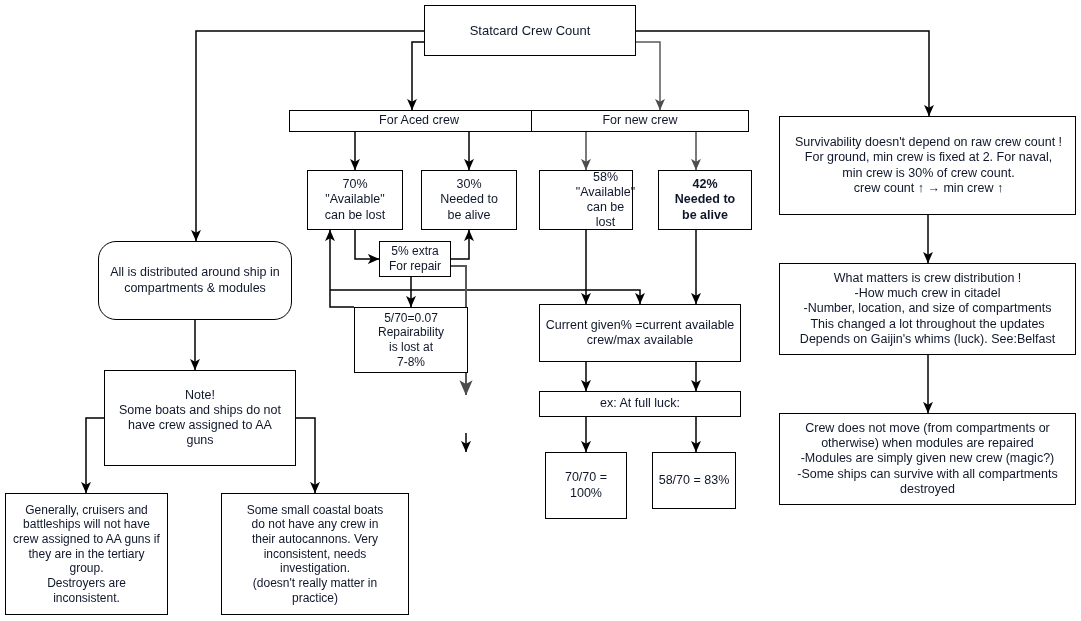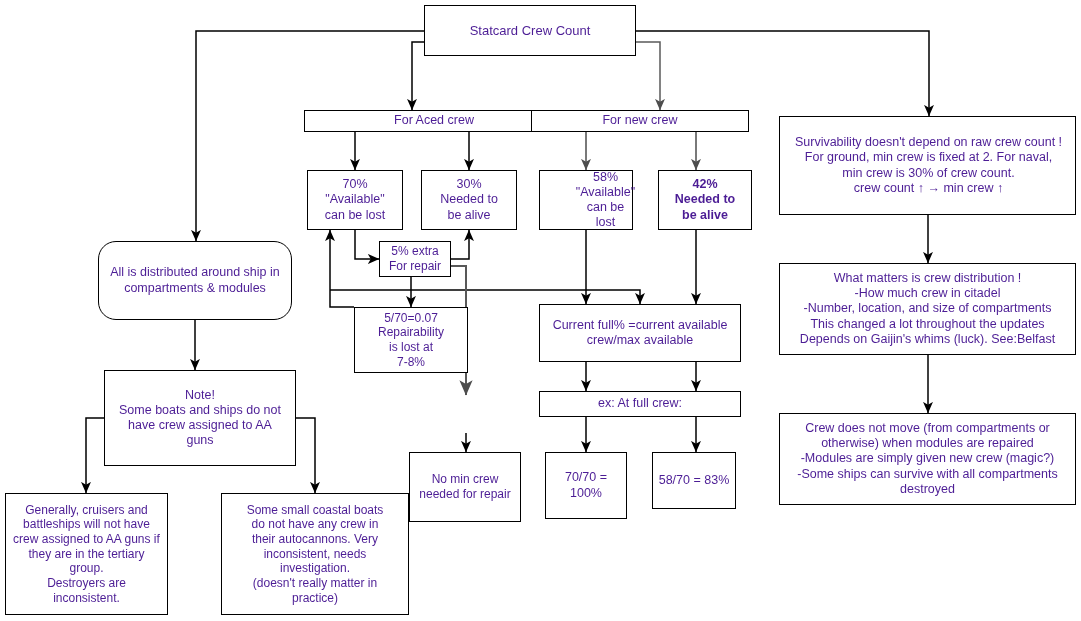--- a/index.html
+++ b/index.html
@@ -22,21 +22,21 @@
     top: 0;
     width: 1081px;
     height: 621px;
     pointer-events: none;
   }
   .node {
     position: absolute;
     box-sizing: border-box;
     border: 1.6px solid #000000;
     background: #ffffff;
-    color: #4c1d95;
+    color: #0f172a;
     display: flex;
     align-items: center;
     justify-content: center;
     text-align: center;
     line-height: 1.22;
     font-size: 12.5px;
     padding: 3px 5px;
     white-space: pre-line;
   }
   .node.tiny { font-size: 12px; }
@@ -104,21 +104,21 @@
       <path d="M928,355 L928,413" marker-end="url(#ah)"></path>
     </g>
 
     <g stroke="#585858" stroke-width="2" fill="none">
       <path d="M447,266 L466,266 L466,395" marker-end="url(#ahg)"></path>
     </g>
   </svg>
 
   <div class="node title" style="left:424px;top:5px;width:212px;height:51px;">Statcard Crew Count</div>
 
-  <div class="node" style="left:304px;top:110px;width:260px;height:22px;text-align:right;">For Aced crew</div>
+  <div class="node" style="left:289px;top:110px;width:260px;height:22px;text-align:right;">For Aced crew</div>
 
   <div class="node" style="left:531px;top:110px;width:218px;height:22px;">For new crew</div>
 
   <div class="node" style="left:307px;top:170px;width:96px;height:60px;">70%
 "Available"
 can be lost</div>
 
   <div class="node" style="left:421px;top:170px;width:96px;height:60px;">30%
 Needed to
 be alive</div>
@@ -132,32 +132,30 @@
 be alive</div>
 
   <div class="node tiny" style="left:379px;top:241px;width:72px;height:36px;">5% extra
 For repair</div>
 
   <div class="node tiny" style="left:354px;top:307px;width:114px;height:66px;">5/70=0.07
 Repairability
 is lost at
 7-8%</div>
 
-  <div class="node" style="left:539px;top:304px;width:202px;height:58px;">Current full% =current available
+  <div class="node" style="left:539px;top:304px;width:202px;height:58px;">Current given% =current available
 crew/max available</div>
 
-  <div class="node" style="left:539px;top:391px;width:202px;height:26px;">ex: At full crew:</div>
+  <div class="node" style="left:539px;top:391px;width:202px;height:26px;">ex: At full luck:</div>
 
   <div class="node" style="left:545px;top:452px;width:82px;height:67px;">70/70 = 100%</div>
 
   <div class="node" style="left:652px;top:452px;width:84px;height:57px;">58/70 = 83%</div>
 
 
-  <div class="node tiny" style="left:409px;top:452px;width:112px;height:70px;">No min crew
-needed for repair</div>
 
   <div class="node" style="left:98px;top:241px;width:194px;height:79px;border-radius:18px;">All is distributed around ship in
 compartments &amp; modules</div>
 
   <div class="node" style="left:104px;top:370px;width:192px;height:96px;">Note!
 Some boats and ships do not
 have crew assigned to AA
 guns</div>
 
   <div class="node tiny" style="left:5px;top:493px;width:163px;height:122px;">Generally, cruisers and

